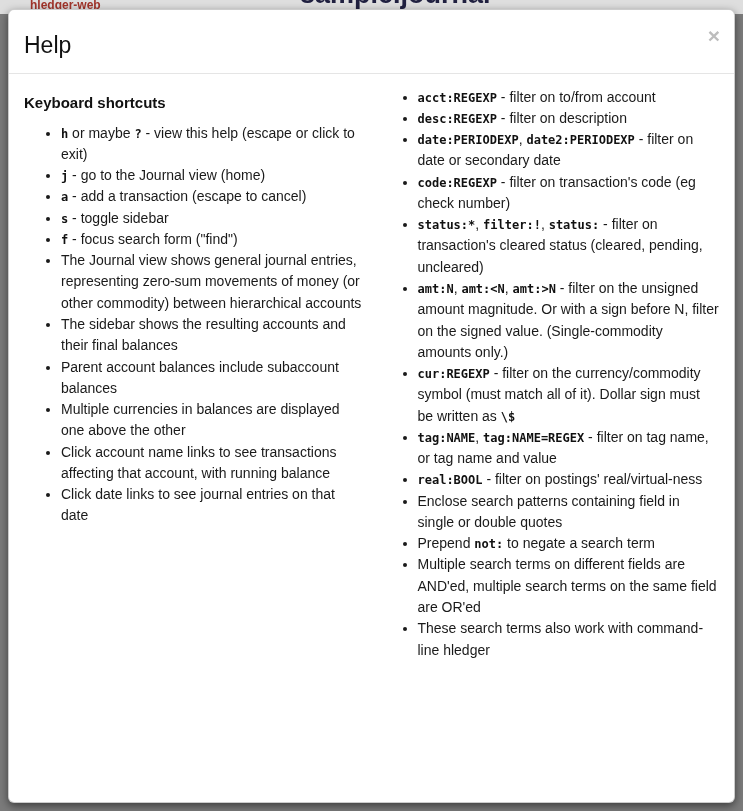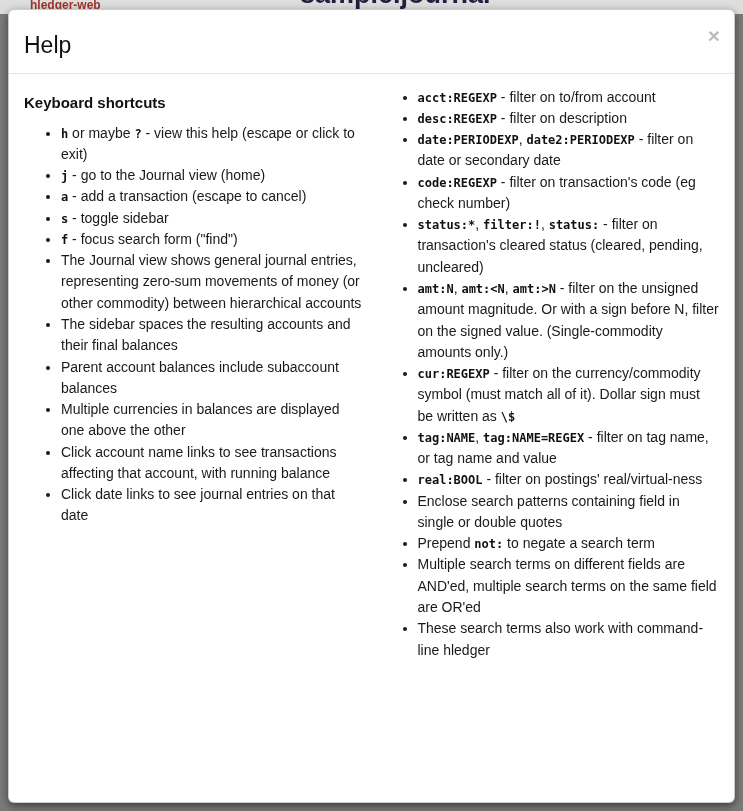--- a/index.html
+++ b/index.html
@@ -85,21 +85,21 @@
       <h3>Keyboard shortcuts</h3>
       <ul>
           <li><code>h</code> or maybe <code>?</code> - view this help (escape or click to exit)</li>
           <li><code>j</code> - go to the Journal view (home)</li>
           <li><code>a</code> - add a transaction (escape to cancel)</li>
           <li><code>s</code> - toggle sidebar</li>
           <li><code>f</code> - focus search form ("find")</li>
         </ul>
       <ul>
           <li>The Journal view shows general journal entries, representing zero-sum movements of money (or other commodity) between hierarchical accounts</li>
-          <li>The sidebar spaces the resulting accounts and their final balances</li>
+          <li>The sidebar shows the resulting accounts and their final balances</li>
           <li>Parent account balances include subaccount balances</li>
           <li>Multiple currencies in balances are displayed one above the other</li>
           <li>Click account name links to see transactions affecting that account, with running balance</li>
           <li>Click date links to see journal entries on that date</li>
         </ul>
     </div>
     <div class="col">
       <ul>
           <li><code>acct:REGEXP</code> - filter on to/from account</li>
           <li><code>desc:REGEXP</code> - filter on description</li>

